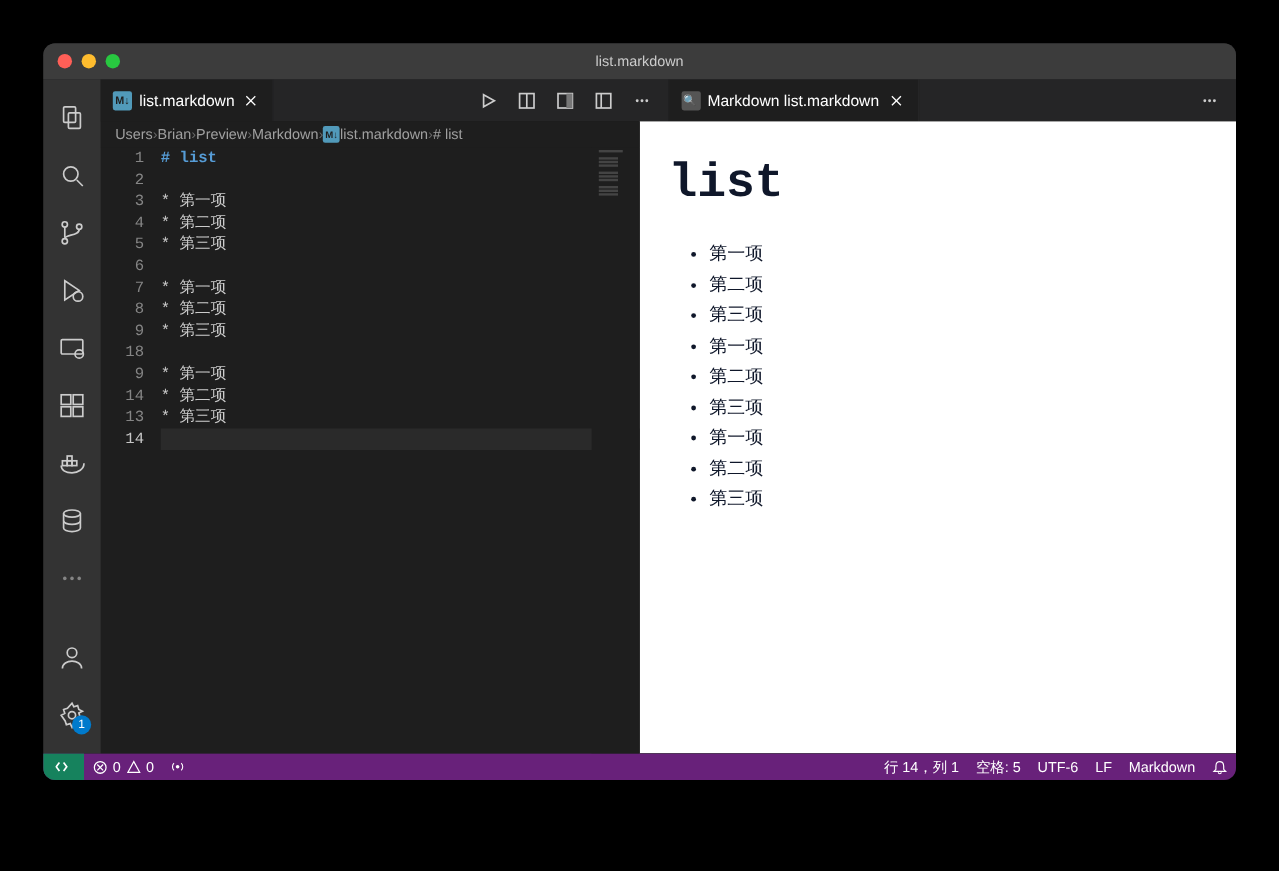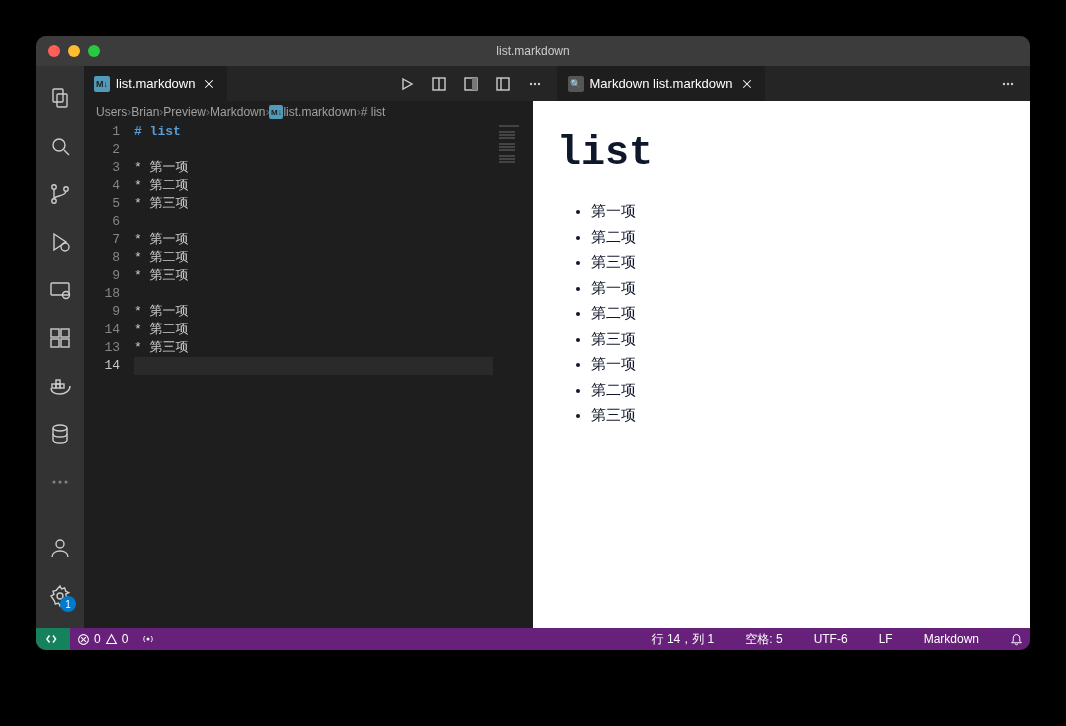--- a/index.html
+++ b/index.html
@@ -271,21 +271,20 @@
     .status-item {
       padding: 0 7px;
       display: inline-flex;
       align-items: center;
       gap: 4px;
       height: 22px;
     }
     .status-right {
       margin-left: auto;
       display: flex;
-      gap: 17px;
     }
     .icon-outline { stroke: currentColor; fill: none; stroke-width: 1.4; }
   </style>
 </head>
 <body>
 
 <div class="window">
 
   <div class="titlebar">
     <div class="traffic-lights">

